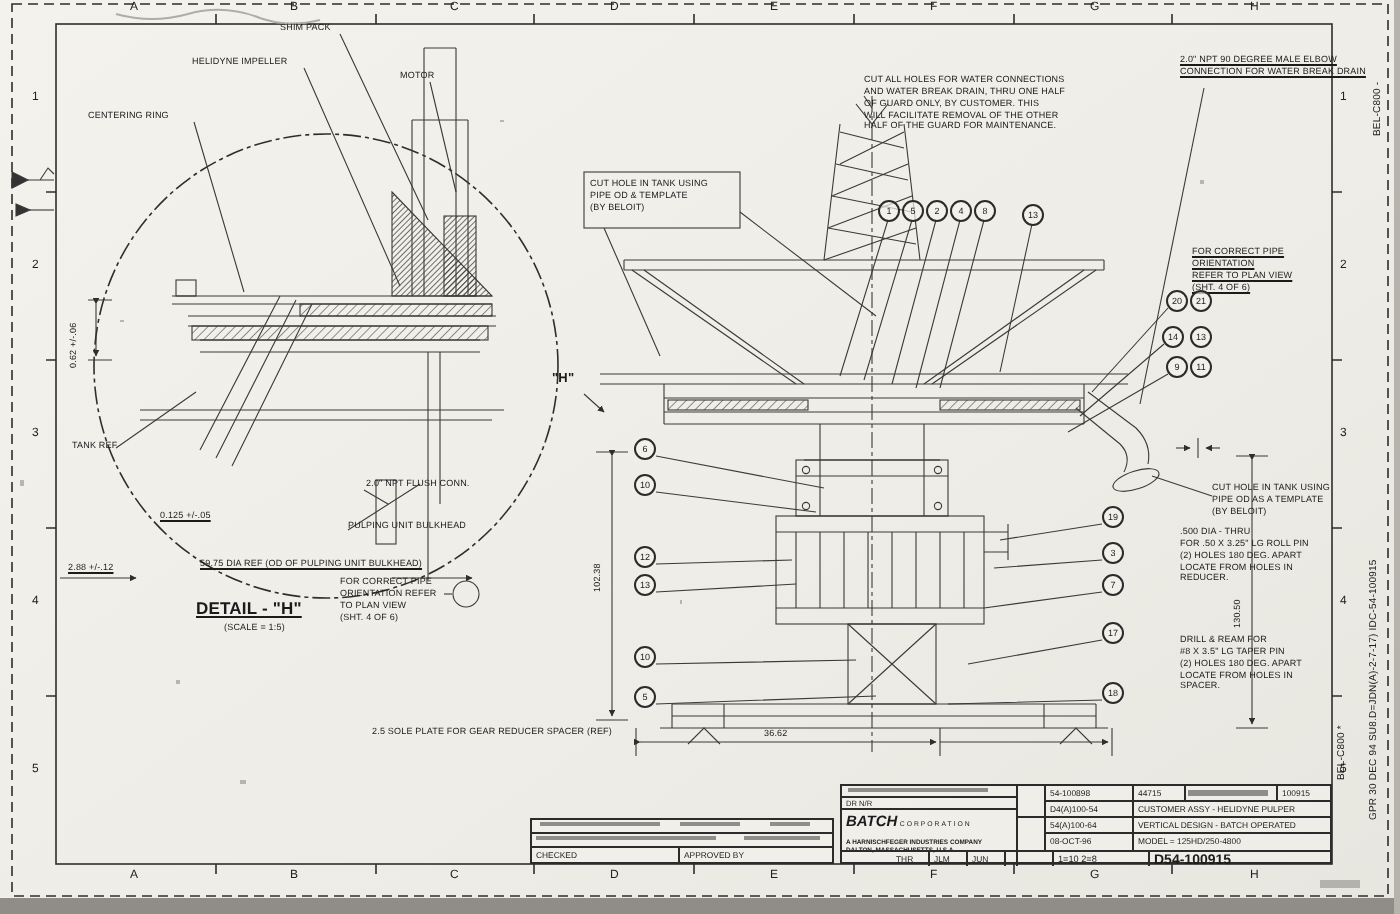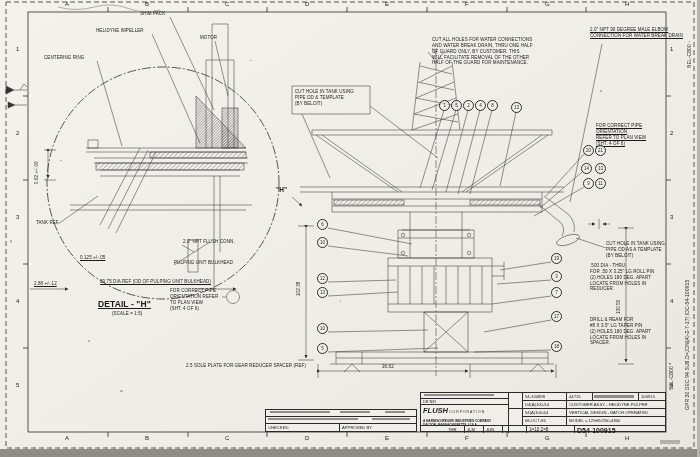--- a/index.html
+++ b/index.html
@@ -271,21 +271,21 @@
 <div class="bar" style="left:340px;top:411px;width:30px"></div>
 <div class="bar" style="left:385px;top:411px;width:20px"></div>
 <div class="bar" style="left:268px;top:418px;width:90px"></div>
 <div class="bar" style="left:372px;top:418px;width:38px"></div>
 
 <div class="bx" style="left:420px;top:392px;width:246px;height:40px">
 
   <div class="cell br bb" style="left:0;top:0;width:88px;height:6px"></div>
   <div class="cell br bb" style="left:0;top:6px;width:88px;height:6px;font-size:3.8px">DR    N/R</div>
   <div class="cell br" style="left:0;top:12px;width:88px;height:13px">
-    <span class="b" style="font-style:italic;font-size:7.5px">FLUSH</span>
+    <span class="b" style="font-style:italic;font-size:7.5px">BATCH</span>
     <span style="font-size:3.4px;letter-spacing:1px">CORPORATION</span>
   </div>
   <div class="cell br" style="left:0;top:25px;width:88px;height:15px;font-size:3.2px;line-height:1.4">
     <div class="b">A HARNISCHFEGER INDUSTRIES COMPANY</div>
     <div class="b">DALTON, MASSACHUSETTS, U.S.A.</div>
   </div>
 
   <div class="cell br bb" style="left:88px;top:0;width:14px;height:16px"></div>
   <div class="cell br" style="left:88px;top:16px;width:14px;height:16px"></div>
 

